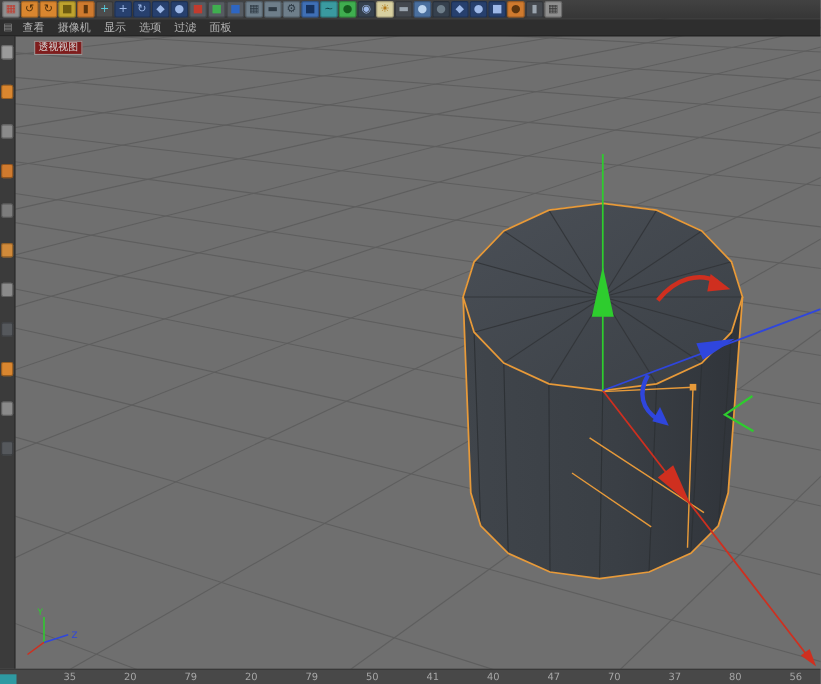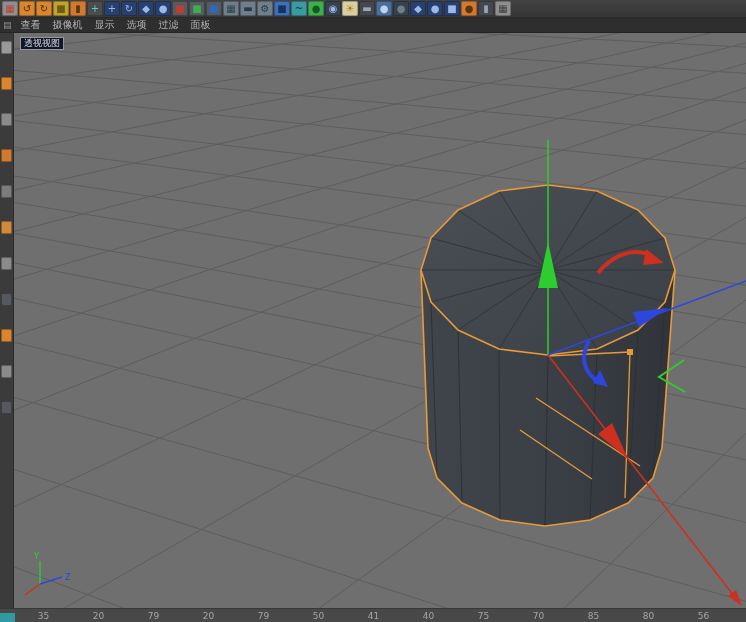--- a/index.html
+++ b/index.html
@@ -37,31 +37,31 @@
     position:absolute;left:0;top:33px;width:14px;height:575px;box-sizing:border-box;
     background:#3b3b3b;border-right:1px solid #2b2b2b;
     display:flex;flex-direction:column;align-items:center;
     padding-top:8px;gap:23px;z-index:4;
   }
   .sbicon{width:11px;height:13px;flex:0 0 auto;border-radius:2px;
     box-shadow:inset 0 0 0 1px rgba(0,0,0,.3);cursor:pointer;}
 
   
   .vlabel{
-    position:absolute;left:20px;top:37px;z-index:3;
-    background:#0f172a;border:1px solid #989898;color:#d9d9d9;
+    position:absolute;left:31px;top:37px;z-index:3;
+    background:#7f1d1d;border:1px solid #989898;color:#d9d9d9;
     font-size:9px;line-height:11px;padding:0 3px;white-space:nowrap;
   }
 
   
   .ruler{
     position:absolute;left:0;top:608px;width:746px;height:14px;box-sizing:border-box;
     background:#484848;border-top:1px solid #373737;
-    display:flex;align-items:center;padding-left:16px;
-    z-index:5;color:#a6a6a6;font-size:9px;overflow:hidden;
+    display:flex;align-items:center;padding-left:36px;
+    z-index:5;color:#a6a6a6;font-size:9px;overflow:hidden;justify-content:space-between;
   }
   .tick{width:55px;flex:0 0 auto;text-align:center;}
   .tl-marker{position:absolute;left:0;top:613px;width:15px;height:9px;z-index:6;cursor:pointer;}
 </style>
 </head>
 <body>
 
 <svg class="viewport-svg" width="746" height="622" viewBox="0 0 746 622">
 
   <defs>
@@ -360,23 +360,23 @@
     <span class="tick">20</span>
 
     <span class="tick">79</span>
 
     <span class="tick">50</span>
 
     <span class="tick">41</span>
 
     <span class="tick">40</span>
 
-    <span class="tick">75</span>
+    <span class="tick">47</span>
 
     <span class="tick">70</span>
 
-    <span class="tick">85</span>
+    <span class="tick">37</span>
 
     <span class="tick">80</span>
 
     <span class="tick">56</span>
   </div>
 <span class="tl-marker" style="background: rgb(46, 154, 162);"></span>
 
 </body></html>

